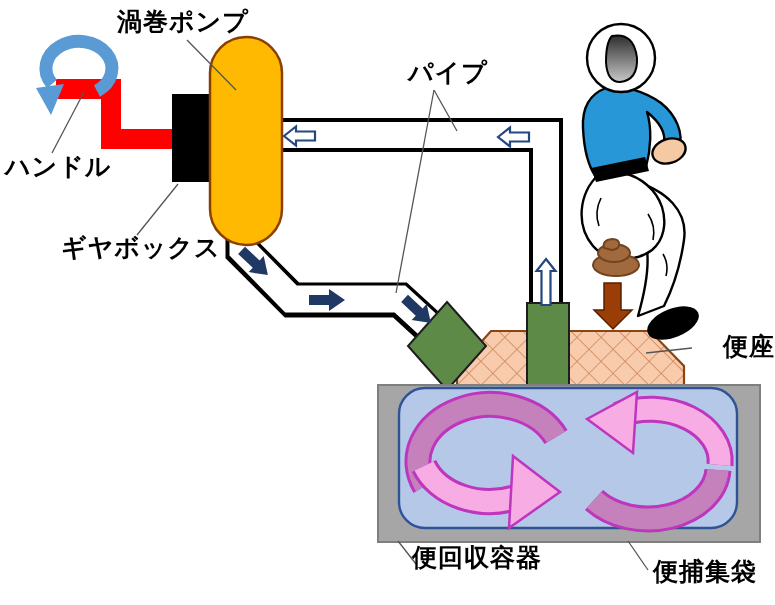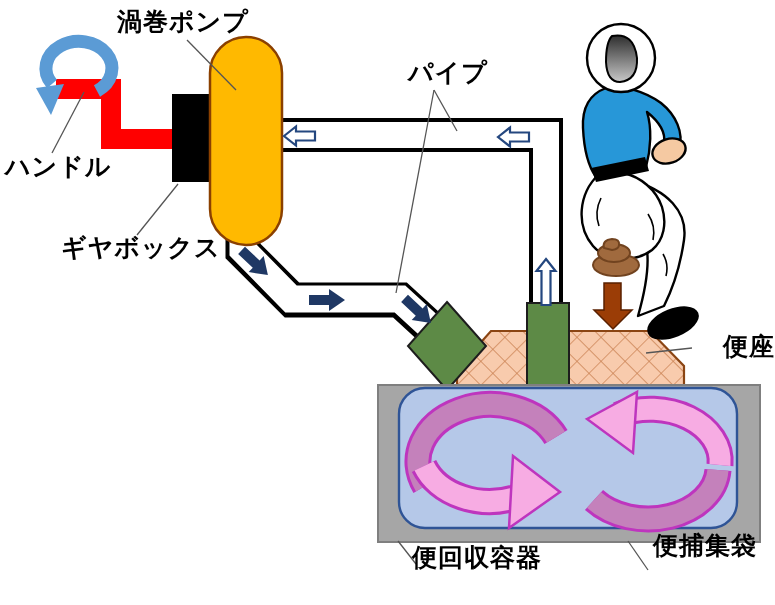--- a/index.html
+++ b/index.html
@@ -124,14 +124,14 @@
     <line x1="628" y1="541" x2="648" y2="570"></line>
   </g>
 </svg>
 
 <div class="lbl" style="left:117px;top:8px">渦巻ポンプ</div>
 <div class="lbl" style="left:5px;top:153px">ハンドル</div>
 <div class="lbl" style="left:408px;top:59px">パイプ</div>
 <div class="lbl" style="left:61px;top:234px">ギヤボックス</div>
 <div class="lbl" style="left:723px;top:333px">便座</div>
 <div class="lbl" style="left:412px;top:544px">便回収容器</div>
-<div class="lbl" style="left:653px;top:532px">便捕集袋</div>
+<div class="lbl" style="left:653px;top:558px">便捕集袋</div>
 </div>
 
 </body></html>

